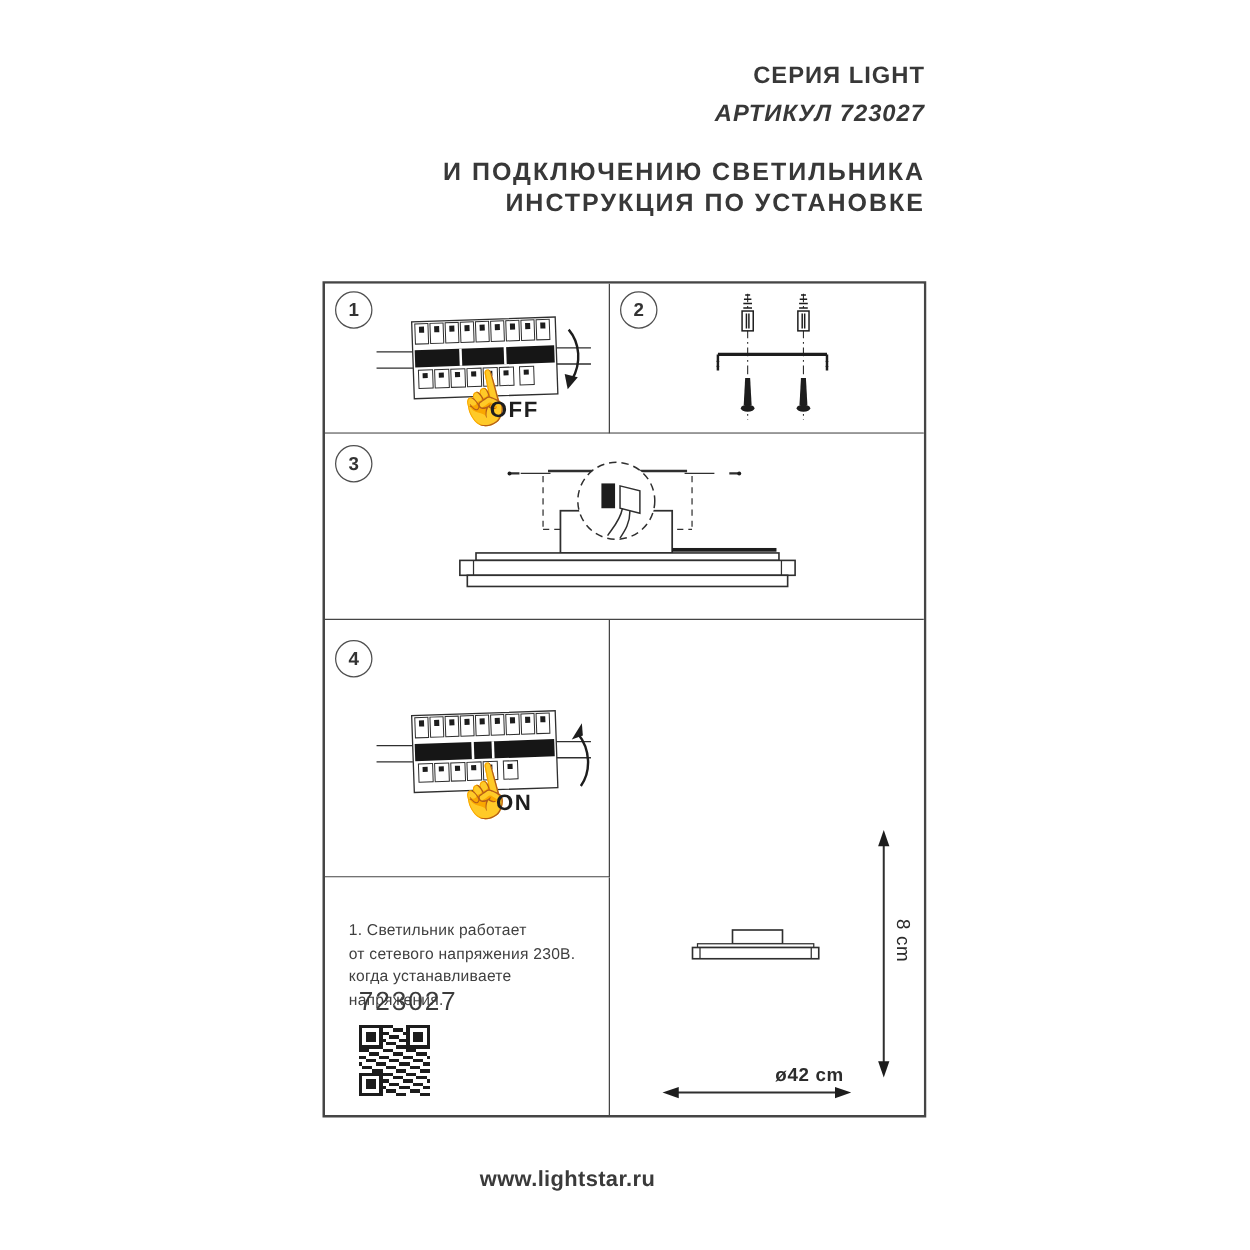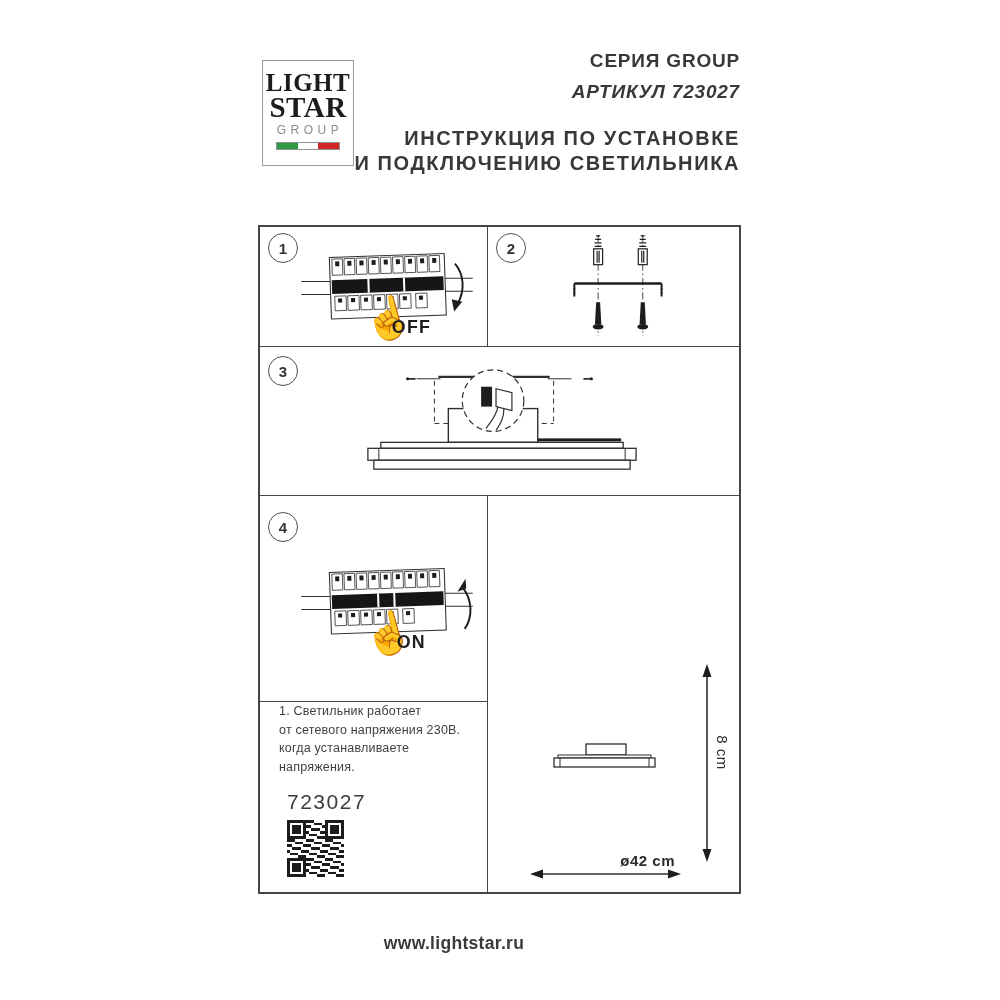--- a/index.html
+++ b/index.html
@@ -35,21 +35,21 @@
   .step-circle { position:absolute; left:8px; top:6px; width:30px; height:30px; border:1.6px solid #4f4f4f;
                  border-radius:50%; display:flex; align-items:center; justify-content:center;
                  font-size:15px; font-weight:700; color:#333; }
   .p4 .step-circle { top:16px; }
 
   .breaker-svg { position:absolute; left:38px; top:14px; width:178px; height:102px; }
   .p4 .breaker-svg { top:60px; }
   .fill-svg { position:absolute; left:0; top:0; width:100%; height:100%; }
 
   
-  .notes-lines { position:absolute; left:19px; top:0; font-size:12.5px; line-height:18.5px; letter-spacing:0.2px; color:#3f3f3f; }
+  .notes-lines { position:absolute; left:19px; top:33px; font-size:12.5px; line-height:18.5px; letter-spacing:0.2px; color:#3f3f3f; }
   .notes-article { position:absolute; left:27px; top:88px; font-size:21px; font-weight:400; letter-spacing:1.5px; color:#3c3c3c; }
   .qr-svg { position:absolute; left:27px; top:118px; width:57px; height:57px; shape-rendering:crispEdges; }
   .qr-svg rect { fill:#1c1c1c; }
 
   
   .dim-height { position:absolute; left:204px; top:248px; width:60px; text-align:center;
                 font-size:15px; color:#2c2c2c; transform:rotate(90deg); letter-spacing:0.5px; }
   .dim-diameter { position:absolute; left:48px; top:356px; width:139px; text-align:right;
                   font-size:15px; font-weight:700; color:#2c2c2c; letter-spacing:0.5px; }
 
@@ -58,38 +58,28 @@
                 font-size:17.5px; font-weight:700; letter-spacing:0.3px; color:#3a3a3a; }
 
   svg { display:block; }
   svg text { font-family:"Liberation Sans", sans-serif; }
 </style>
 </head>
 <body>
 
 <div class="sheet">
 
-  <div class="logo-box">
-    <div class="logo-light">LIGHT</div>
-    <div class="logo-star">STAR</div>
-    <div class="logo-group">GROUP</div>
-    <div class="logo-flag">
-      <div style="background:#2f9a41"></div>
-      <div style="background:#ffffff"></div>
-      <div style="background:#d02626"></div>
-    </div>
-  </div>
 
   <div class="hdr-right">
-    <div class="hdr-series">СЕРИЯ GROUP</div>
+    <div class="hdr-series">СЕРИЯ LIGHT</div>
     <div class="hdr-article">АРТИКУЛ 723027</div>
   </div>
   <div class="hdr-instr">
+    <div>И ПОДКЛЮЧЕНИЮ СВЕТИЛЬНИКА</div>
     <div>ИНСТРУКЦИЯ ПО УСТАНОВКЕ</div>
-    <div>И ПОДКЛЮЧЕНИЮ СВЕТИЛЬНИКА</div>
   </div>
 
   <div class="grid-box">
 
     <div class="panel p1">
       <div class="step-circle">1</div>
       <svg class="breaker-svg" viewBox="0 0 220 122">
         <g stroke="#2f2f2f" stroke-width="1.3" fill="none">
           <path d="M4,48 h36 M4,64 h36"></path>
             <path d="M180,44 h36 M180,60 h36"></path>

